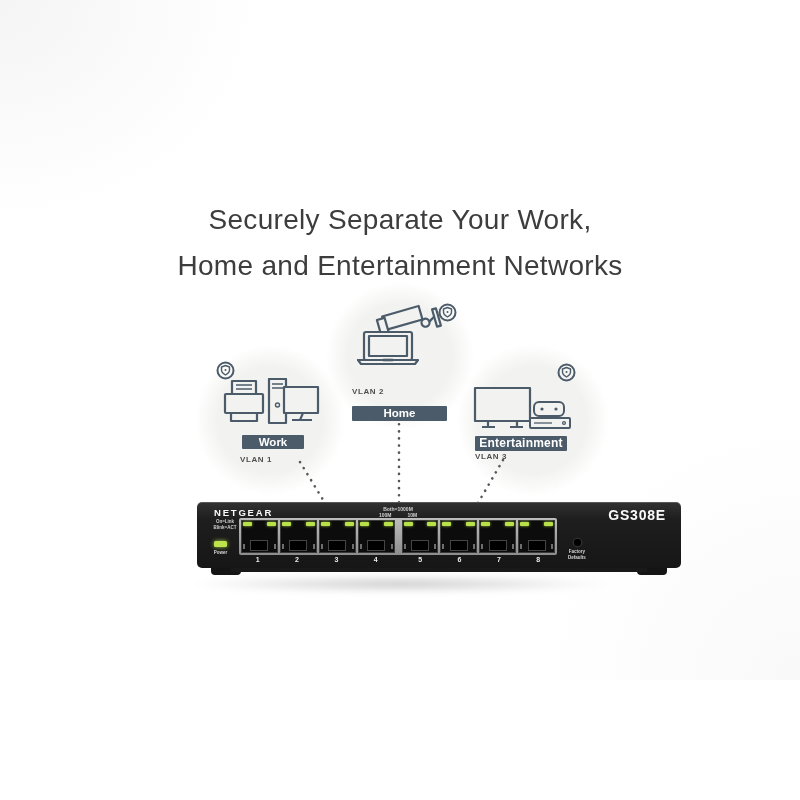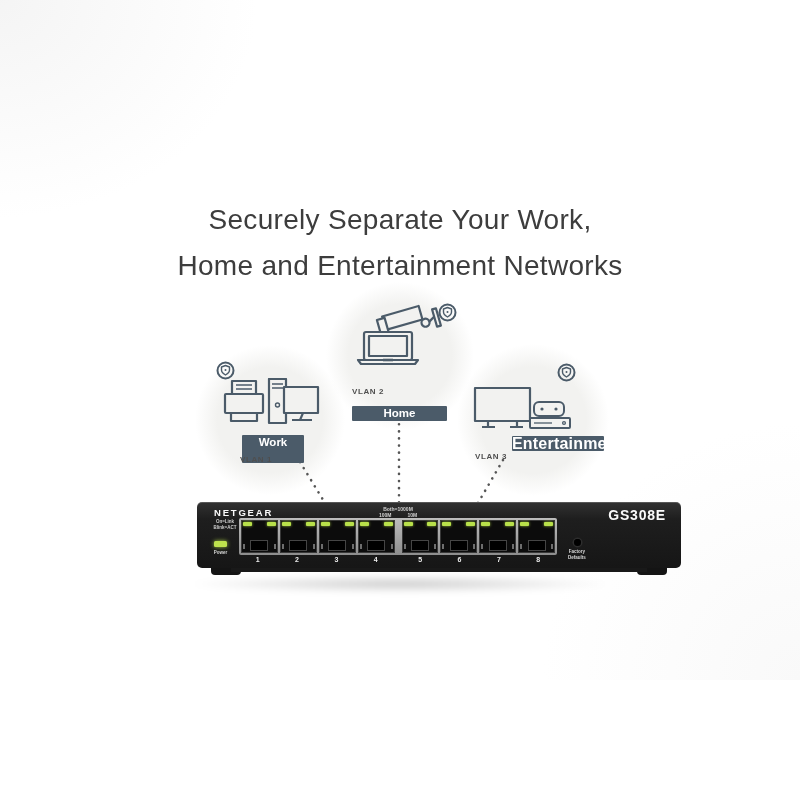--- a/index.html
+++ b/index.html
@@ -25,22 +25,22 @@
   .bubble-home{left:326px;top:282px;width:148px;height:148px;
     background:radial-gradient(closest-side,#f2f2f0 70%,rgba(242,242,240,0) 100%);}
   .bubble-work{left:195px;top:345px;width:150px;height:150px;
     background:radial-gradient(closest-side,#f2f2f0 70%,rgba(242,242,240,0) 100%);}
   .bubble-ent{left:457px;top:344px;width:152px;height:152px;
     background:radial-gradient(closest-side,#f2f2f0 70%,rgba(242,242,240,0) 100%);}
 
   .banner{position:absolute;background:#4b5b69;color:#fff;font-weight:bold;
     text-align:center;border-radius:1px;}
   .banner-home{left:352px;top:366px;width:95px;height:15px;font-size:11.5px;line-height:15px;margin-top:40px;}
-  .banner-work{left:242px;top:435px;width:62px;height:28px;font-size:11.5px;line-height:15px;}
-  .banner-ent{left:475px;top:436px;width:92px;height:15px;font-size:16px;line-height:15px;letter-spacing:.2px;margin-left:37px;}
+  .banner-work{left:242px;top:435px;width:62px;height:14px;font-size:11.5px;line-height:15px;}
+  .banner-ent{left:475px;top:436px;width:92px;height:15px;font-size:12px;line-height:15px;letter-spacing:.2px;}
 
   .vlan{position:absolute;color:#4f4f4f;font-size:8px;font-weight:bold;letter-spacing:.6px;}
   .vlan-home{left:352px;top:387px;width:95px;}
   .vlan-work{left:240px;top:455px;width:62px;}
   .vlan-ent{left:475px;top:452px;width:92px;}
 
   .icon-svg{position:absolute;}
   .connectors{position:absolute;left:0;top:0;}
 
   

